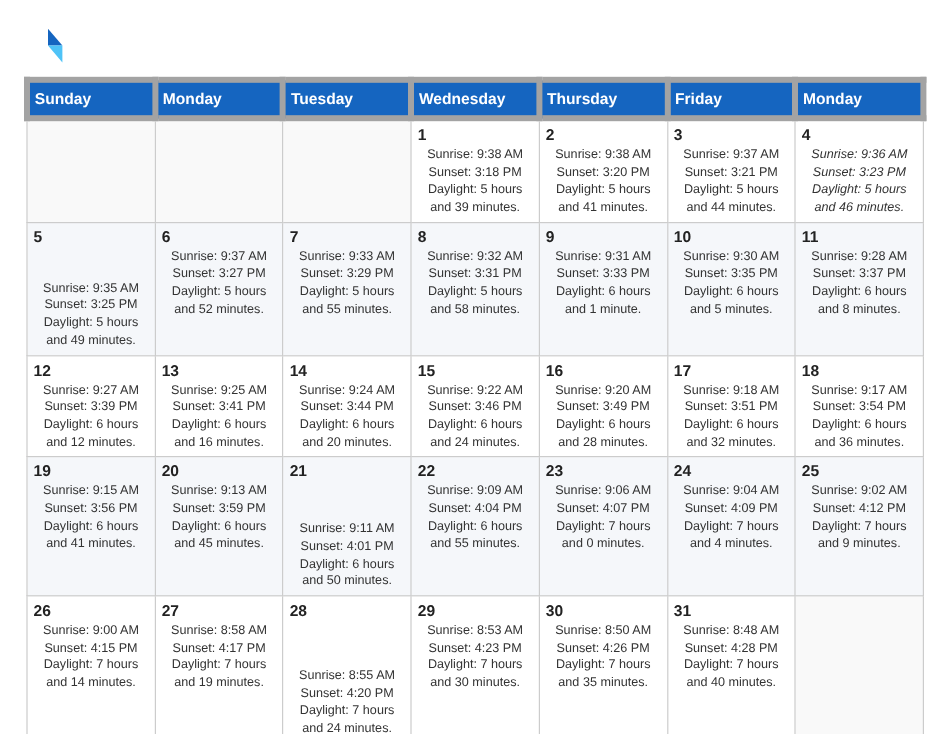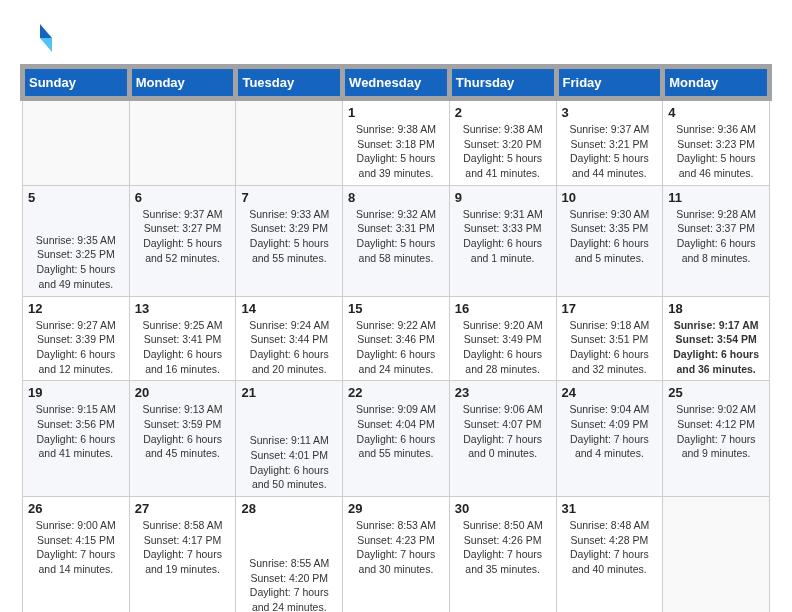--- a/index.html
+++ b/index.html
@@ -152,21 +152,21 @@
           </td>
           <td>
             <span class="day-number">3</span>
             <div class="day-info" style="white-space: pre-line;">Sunrise: 9:37 AM
 Sunset: 3:21 PM
 Daylight: 5 hours
 and 44 minutes.</div>
           </td>
           <td>
             <span class="day-number">4</span>
-            <div class="day-info" style="white-space: pre-line;">Sunrise: 9:36 AM
+            <div class="day-info" style="white-space: pre-line; font-style: italic;">Sunrise: 9:36 AM
 Sunset: 3:23 PM
 Daylight: 5 hours
 and 46 minutes.</div>
           </td>
         </tr>
         <tr>
           <td>
             <span class="day-number">5</span>
             <div class="day-info" style="white-space: pre-line; margin-top: 28px;">Sunrise: 9:35 AM
 Sunset: 3:25 PM
@@ -254,21 +254,21 @@
           </td>
           <td>
             <span class="day-number">17</span>
             <div class="day-info" style="white-space: pre-line;">Sunrise: 9:18 AM
 Sunset: 3:51 PM
 Daylight: 6 hours
 and 32 minutes.</div>
           </td>
           <td>
             <span class="day-number">18</span>
-            <div class="day-info" style="white-space: pre-line; font-weight: bold;">Sunrise: 9:17 AM
+            <div class="day-info" style="white-space: pre-line;">Sunrise: 9:17 AM
 Sunset: 3:54 PM
 Daylight: 6 hours
 and 36 minutes.</div>
           </td>
         </tr>
         <tr>
           <td>
             <span class="day-number">19</span>
             <div class="day-info" style="white-space: pre-line;">Sunrise: 9:15 AM
 Sunset: 3:56 PM

